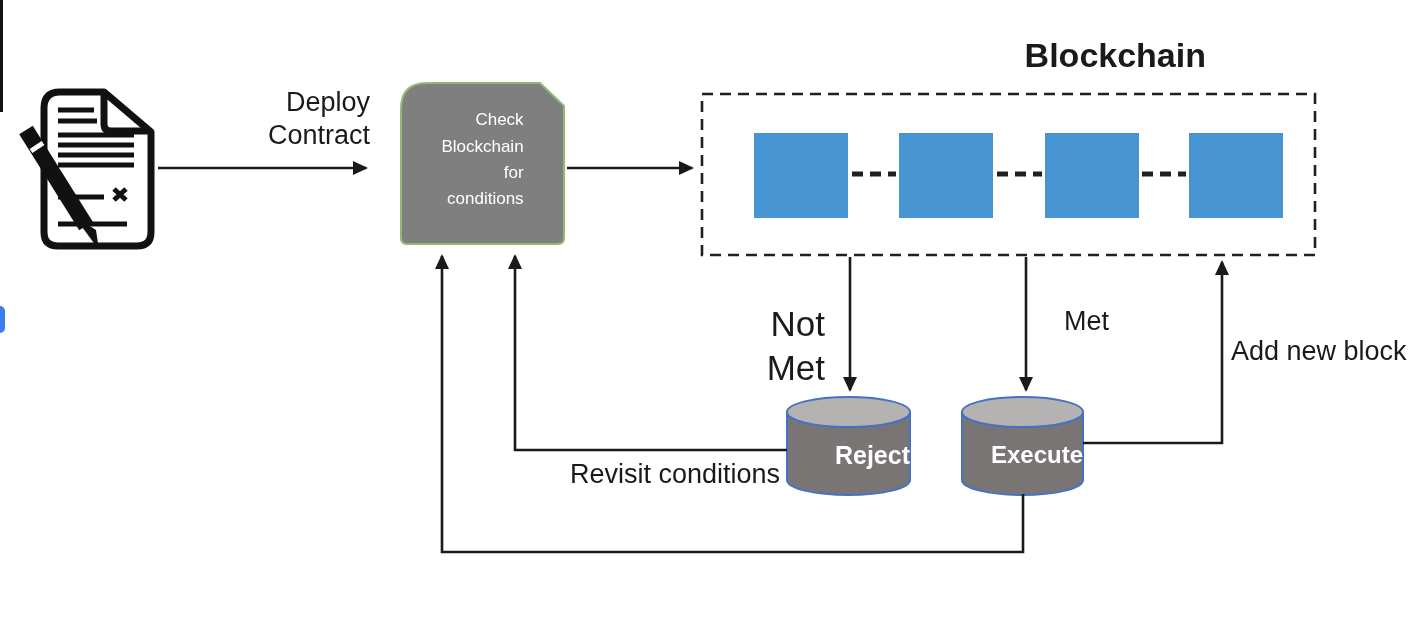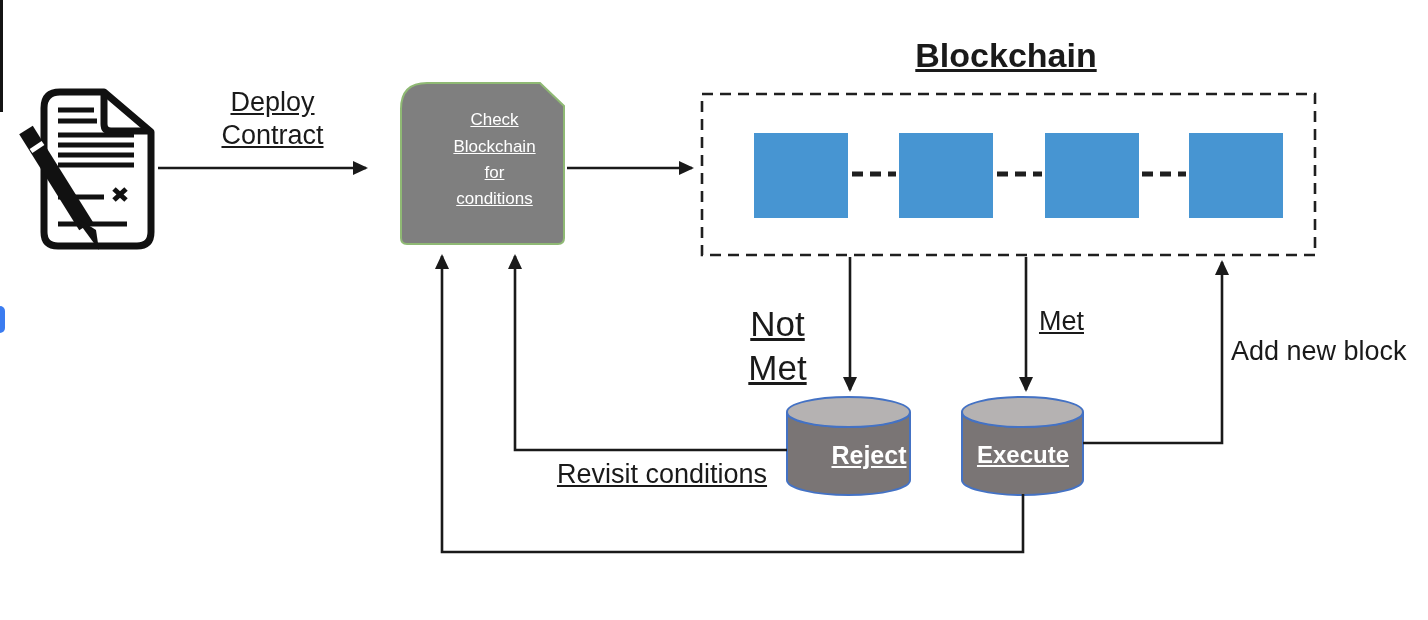--- a/index.html
+++ b/index.html
@@ -1,33 +1,33 @@
 <!DOCTYPE html>
 <html><head>
 <meta charset="utf-8">
 <style>
   html,body{margin:0;padding:0;background:#ffffff;}
   body{width:1428px;height:620px;overflow:hidden;font-family:"Liberation Sans",sans-serif;}
   .canvas{position:relative;width:1428px;height:620px;background:#ffffff;}
   svg.layer{position:absolute;left:0;top:0;z-index:1;}
   .lbl{position:absolute;z-index:2;color:#1a1a1a;white-space:pre-line;}
-  .center{text-align:center;text-decoration:underline;}
+  .center{text-align:right;}
   .edge-line{position:absolute;left:0;top:0;width:3px;height:112px;background:#141414;z-index:3;}
   .edge-pill{position:absolute;left:0;top:306px;width:5px;height:27px;background:#3b7cf0;border-radius:0 8px 8px 0;z-index:3;}
   .deploy{left:175px;top:86px;width:195px;font-size:27px;line-height:1.22;}
   .boxlbl{left:401px;top:83px;width:163px;height:154px;display:flex;align-items:center;justify-content:center;
-          color:#ffffff;font-size:17px;line-height:1.55;margin-left:12px;}
+          color:#ffffff;font-size:17px;line-height:1.55;}
   .title{left:806px;top:36px;width:400px;font-size:34px;font-weight:bold;}
   .notmet{left:730px;top:302px;width:95px;font-size:35px;line-height:1.25;}
   .met{left:1014px;top:306px;width:95px;font-size:27px;}
   .addblock{left:1231px;top:336px;font-size:27px;white-space:nowrap;}
   .revisit{left:544px;top:459px;width:236px;font-size:27px;white-space:nowrap;}
   .checknew{left:592px;top:571px;width:342px;font-size:27px;white-space:nowrap;}
   .cyl-lbl{width:122px;color:#ffffff;font-weight:bold;font-size:25px;}
-  .reject{left:788px;top:441px;margin-left:20px;}
+  .reject{left:788px;top:441px;}
   .execute{left:963px;top:441px;width:120px;font-size:24px;}
 </style>
 </head>
 <body>
 
 <div class="canvas">
 
   <div class="edge-line"></div>
   <div class="edge-pill"></div>
 

